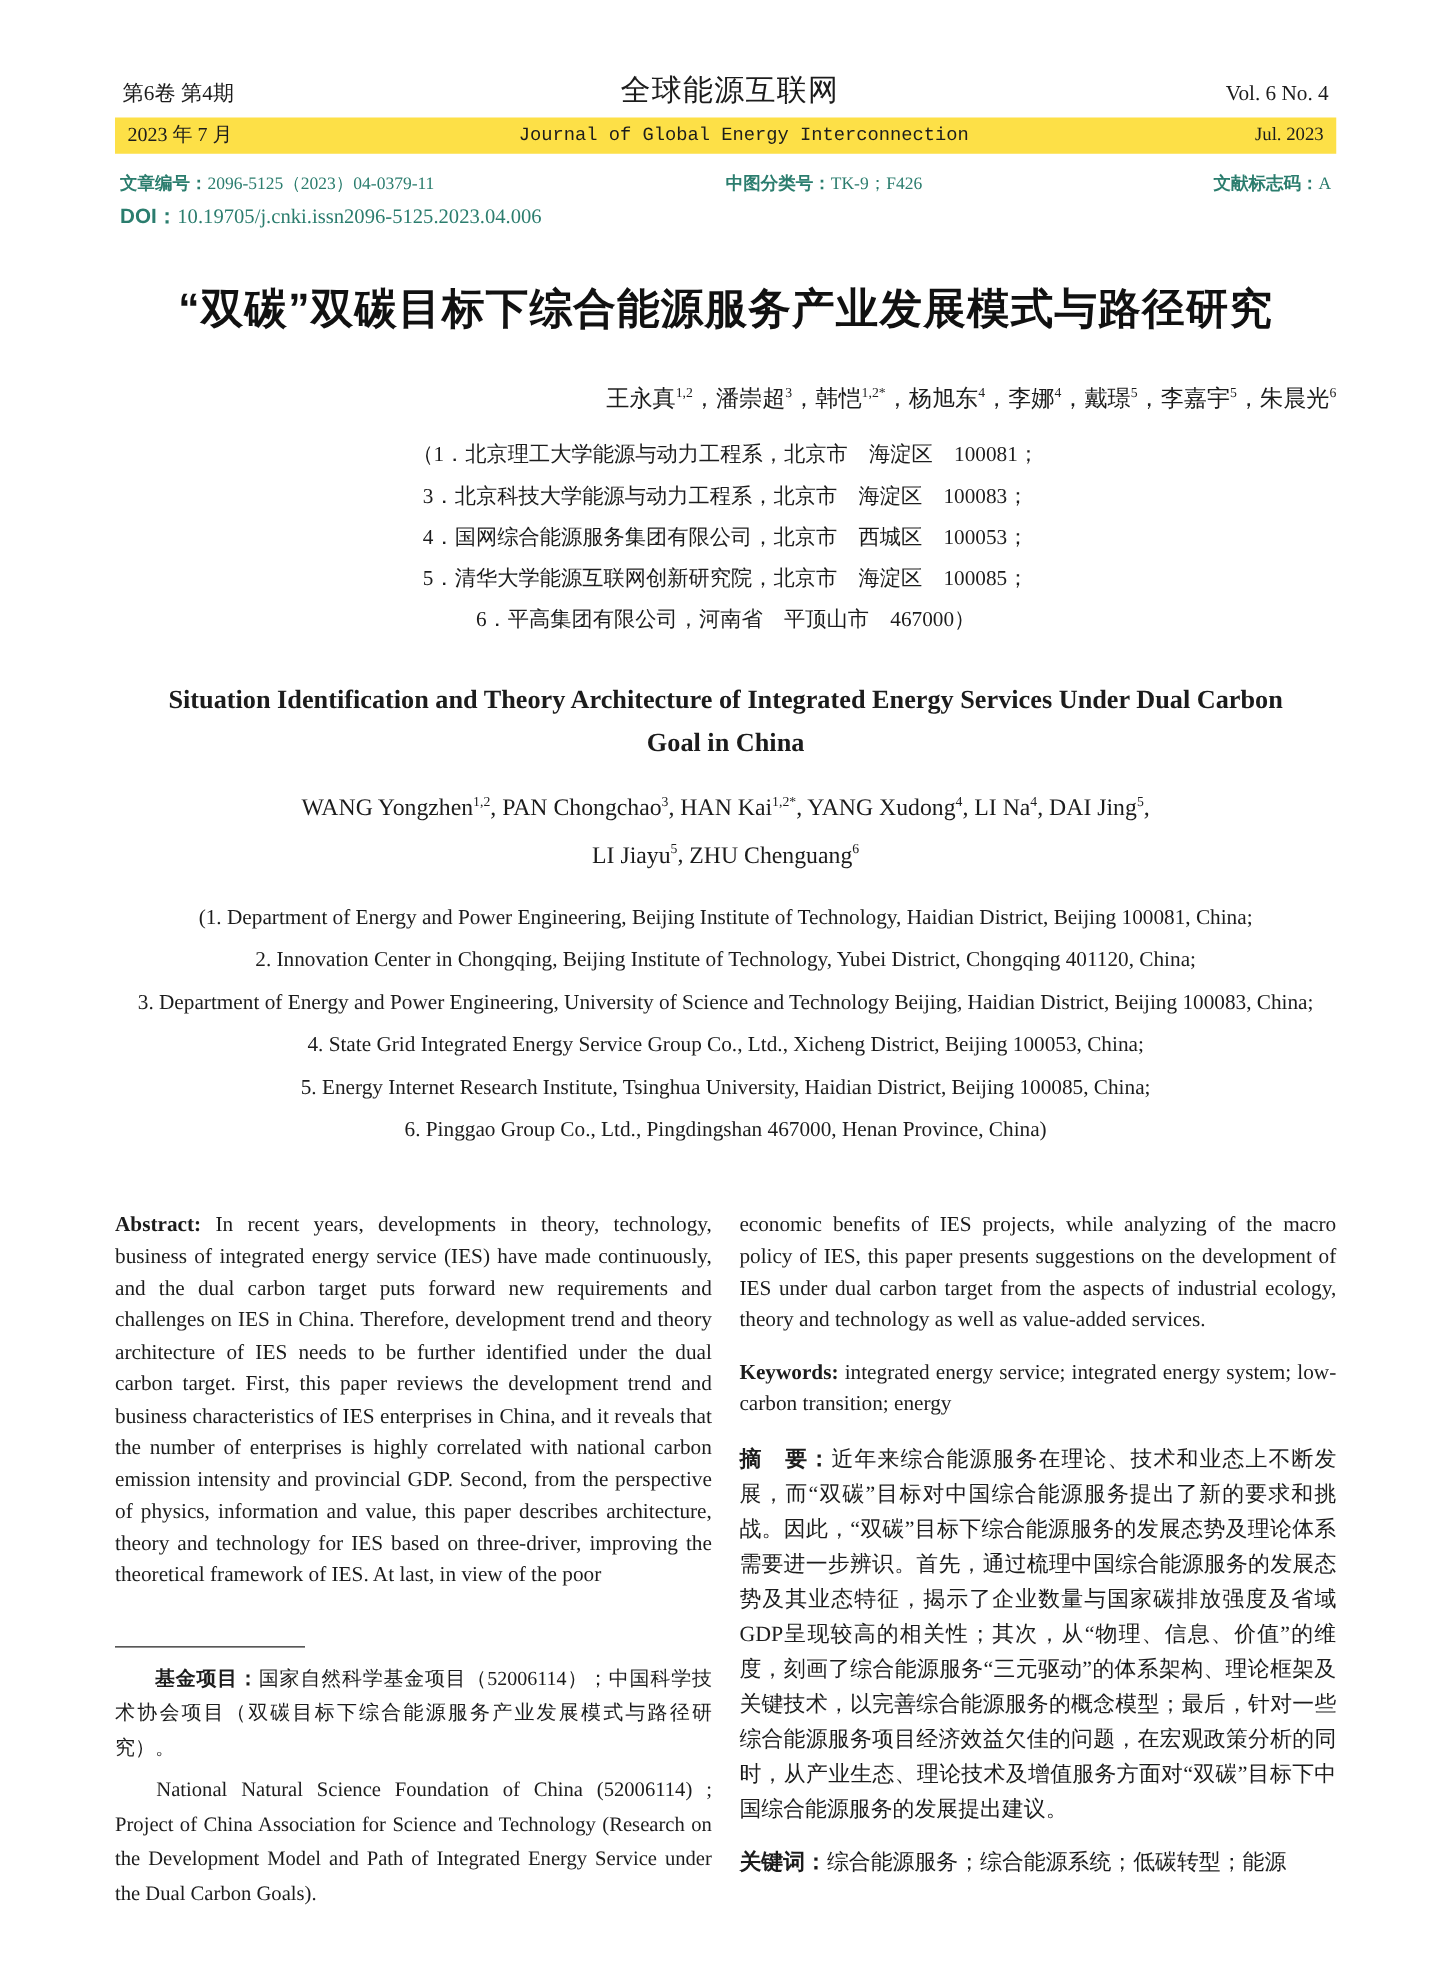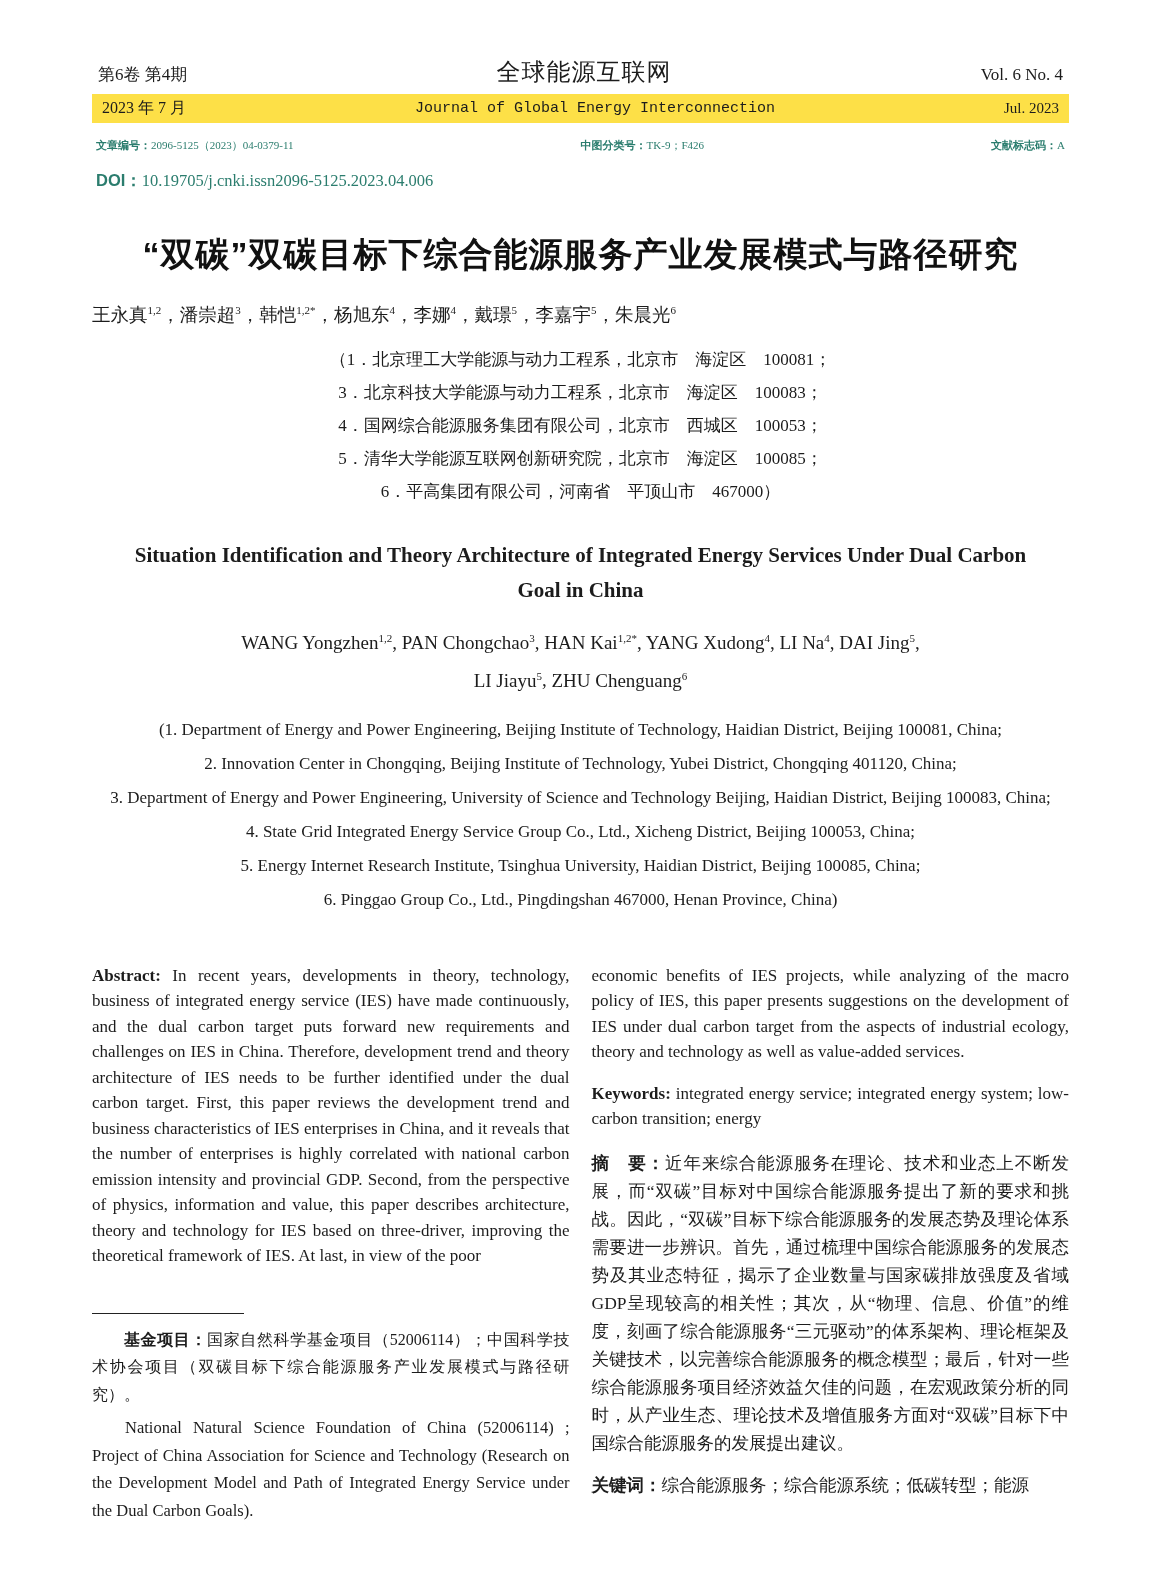--- a/index.html
+++ b/index.html
@@ -24,31 +24,31 @@
     display: flex; align-items: center; justify-content: space-between;
     background: #fde047; height: 29px; padding: 0 10px;
   }
   .jh-date-cn { font-size: 16px; }
   .jh-title-en { font-size: 15px; font-family: Liberation Mono, monospace; }
   .jh-date-en { font-size: 15px; }
 
   
   .meta { margin-top: 15px; padding: 0 4px; }
   .meta, .meta * { color: var(--accent); }
-  .meta-row1 { display: flex; justify-content: space-between; font-size: 11px; text-align: center; }
+  .meta-row1 { display: flex; justify-content: space-between; font-size: 14px; text-align: center; }
   .meta-label { font-weight: bold; font-family: "Liberation Sans", sans-serif; }
-  .meta-row2 { font-size: 16.5px; margin-top: 17px; }
+  .meta-row2 { font-size: 16.5px; margin-top: 6px; }
 
   
   .title-cn {
     margin-top: 40px; text-align: center;
     font-family: "Liberation Sans", sans-serif;
     font-size: 34px; font-weight: bold; letter-spacing: 1px; color: #111;
   }
-  .authors-cn { margin-top: 24px; text-align: left; font-size: 18.5px; }
+  .authors-cn { margin-top: 36px; text-align: right; font-size: 18.5px; }
   .authors-cn sup, .authors-en sup { font-size: 11px; }
   .affils-cn { margin-top: 16px; text-align: center; }
   .affils-cn .affil-line { font-size: 17px; line-height: 33px; }
 
   .title-en {
     margin-top: 30px; text-align: center;
     font-size: 21px; font-weight: bold; line-height: 35px;
     padding: 0 40px;
   }
   .authors-en { margin-top: 14px; text-align: center; font-size: 19px; }

